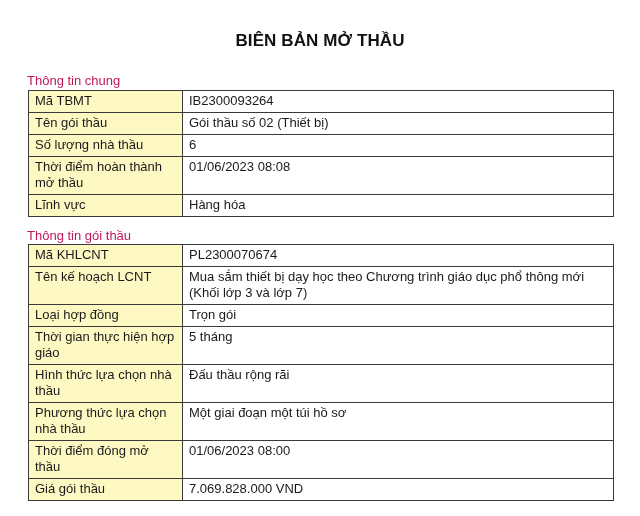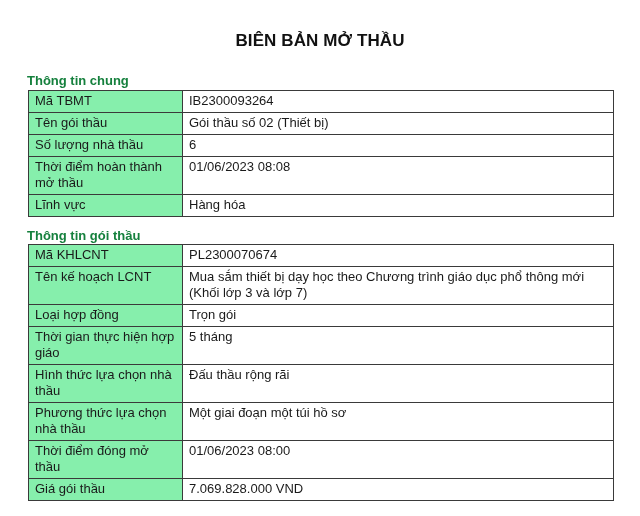--- a/index.html
+++ b/index.html
@@ -5,30 +5,30 @@
   html, body { margin: 0; padding: 0; }
   body {
     width: 640px; height: 516px; background: #ffffff; position: relative; overflow: hidden;
     font-family: "Liberation Sans", "DejaVu Sans", sans-serif; color: #1a1a1a;
   }
   .title {
     position: absolute; top: 31px; left: 0; width: 640px; text-align: center;
     font-size: 17px; font-weight: bold; letter-spacing: 0.1px; color: #111;
   }
   .section-label {
-    position: absolute; left: 27px; font-size: 13px; color: #15803d; font-weight: bold;
+    position: absolute; left: 27px; font-size: 13px; color: #be185d;
   }
   table.info {
     position: absolute; left: 28px; width: 586px; border-collapse: collapse;
     font-size: 13px; table-layout: fixed;
   }
   table.info td {
     border: 1.5px solid #3a3a3a; padding: 2px 6px 3px 6px; vertical-align: top; line-height: 16px;
   }
-  table.info td.k { background: #86efac; width: 141px; }
+  table.info td.k { background: #fef9c3; width: 141px; }
   table.info td.v { background: #ffffff; }
   table.info tr.tall td { height: 32px; }
   table.info tr.short td { height: 15px; }
 </style>
 </head>
 <body>
 
 <div class="title">BIÊN BẢN MỞ THẦU</div>
 
 <div class="section-label" style="top:73px;">Thông tin chung</div>

